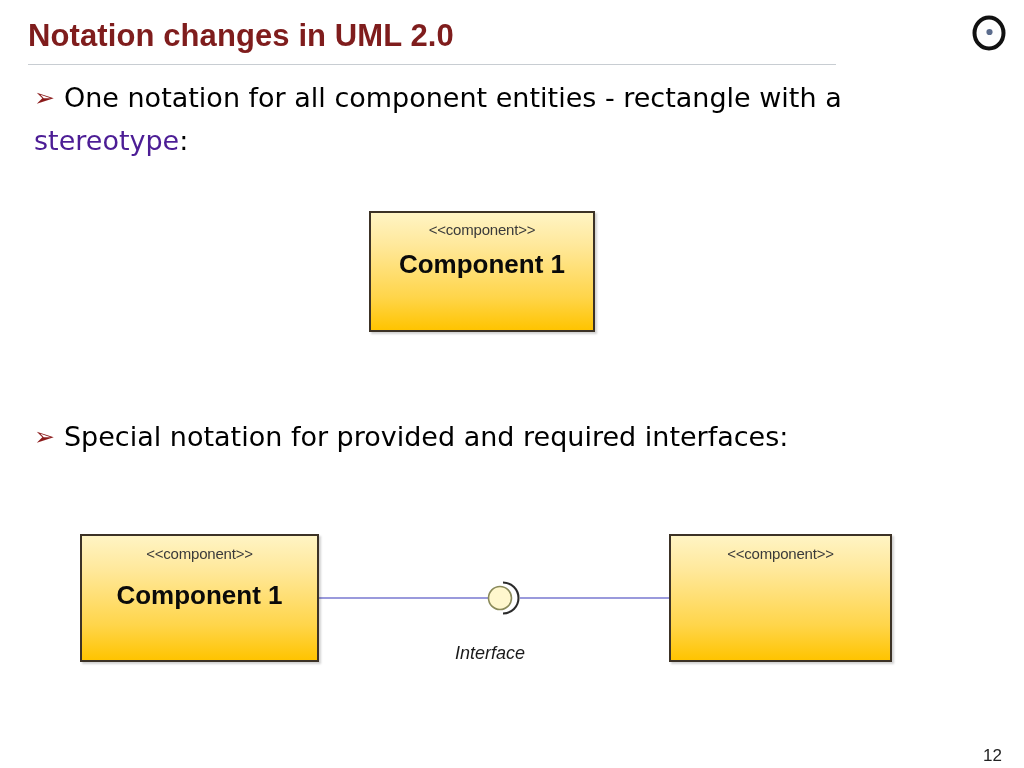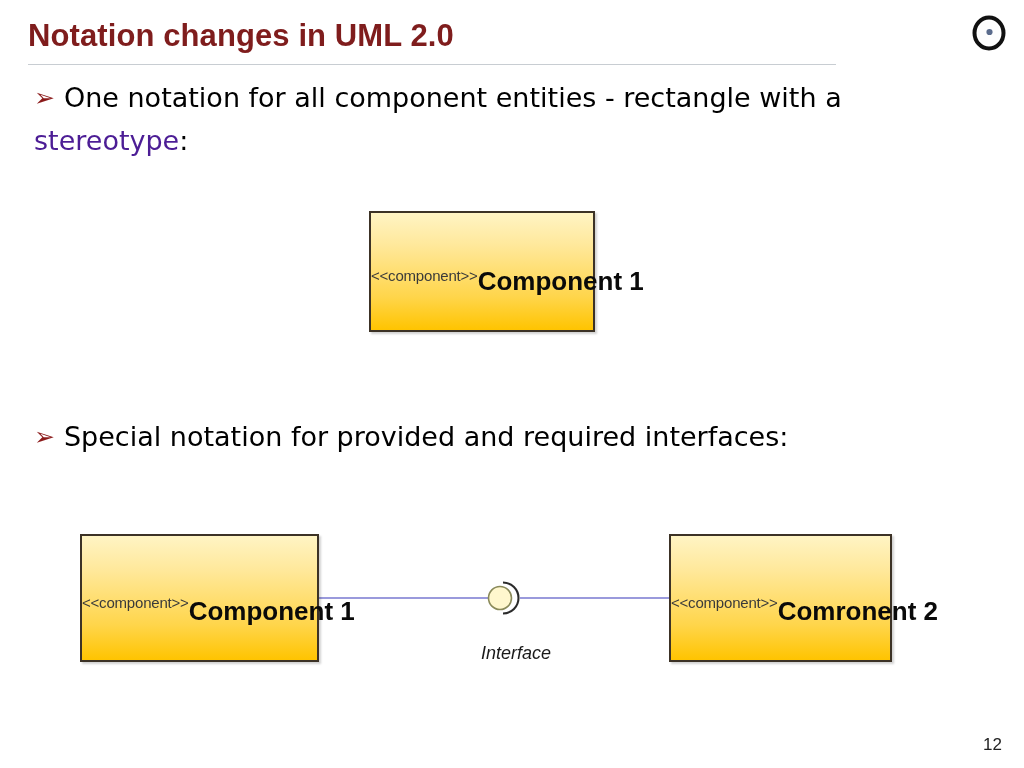--- a/index.html
+++ b/index.html
@@ -67,20 +67,21 @@
   }
 
   
   .uml-box {
     position: absolute;
     box-sizing: border-box;
     border: 2px solid #3C3226;
     background: linear-gradient(to bottom, #FFF4C4 0%, #FFE89A 28%, #FFD54A 72%, #FFC400 100%);
     box-shadow: 2px 2px 2px rgba(0,0,0,0.18);
     display: flex;
+    flex-direction: column;
     align-items: center;
   }
   .uml-stereotype {
     font-family: "Liberation Sans", sans-serif;
     font-size: 15px;
     color: #3A3A3A;
     letter-spacing: -0.2px;
     white-space: nowrap;
   }
   .uml-name {
@@ -135,32 +136,32 @@
     left: 484px;
     top: 580px;
     width: 36px;
     height: 36px;
   }
   .interface-label {
     position: absolute;
     left: 455px;
     top: 643px;
     width: 96px;
-    text-align: right;
+    text-align: left;
     font-family: "Liberation Sans", sans-serif;
     font-style: italic;
     font-size: 18px;
     color: #1A1A1A;
   }
 
   
   .page-number {
     position: absolute;
     right: 22px;
-    bottom: 13px;
+    bottom: 2px;
     font-family: "Liberation Sans", sans-serif;
     font-size: 17px;
     color: #222222;
   }
 </style>
 </head>
 <body>
 
 <div class="slide-title">Notation changes in UML 2.0</div>
 
@@ -190,21 +191,20 @@
 <div class="connector connector-left"></div>
 <div class="connector connector-right"></div>
 
 <div class="uml-box box-left">
   <span class="uml-stereotype">&lt;&lt;component&gt;&gt;</span>
   <span class="uml-name">Component 1</span>
 </div>
 
 <div class="uml-box box-right">
   <span class="uml-stereotype">&lt;&lt;component&gt;&gt;</span>
-  <span class="uml-name">Comronent 2</span>
 </div>
 
 <div class="interface-ball">
   <svg width="36" height="36" viewBox="0 0 36 36">
 
     <path d="M 19 2.5 A 15 15 0 0 1 19 33.5" fill="none" stroke="#2B2B2B" stroke-width="2.1"></path>
 
     <circle cx="16" cy="18" r="11.5" fill="#FFF7CE" stroke="#8A8A5A" stroke-width="1.6"></circle>
   </svg>
 </div>

